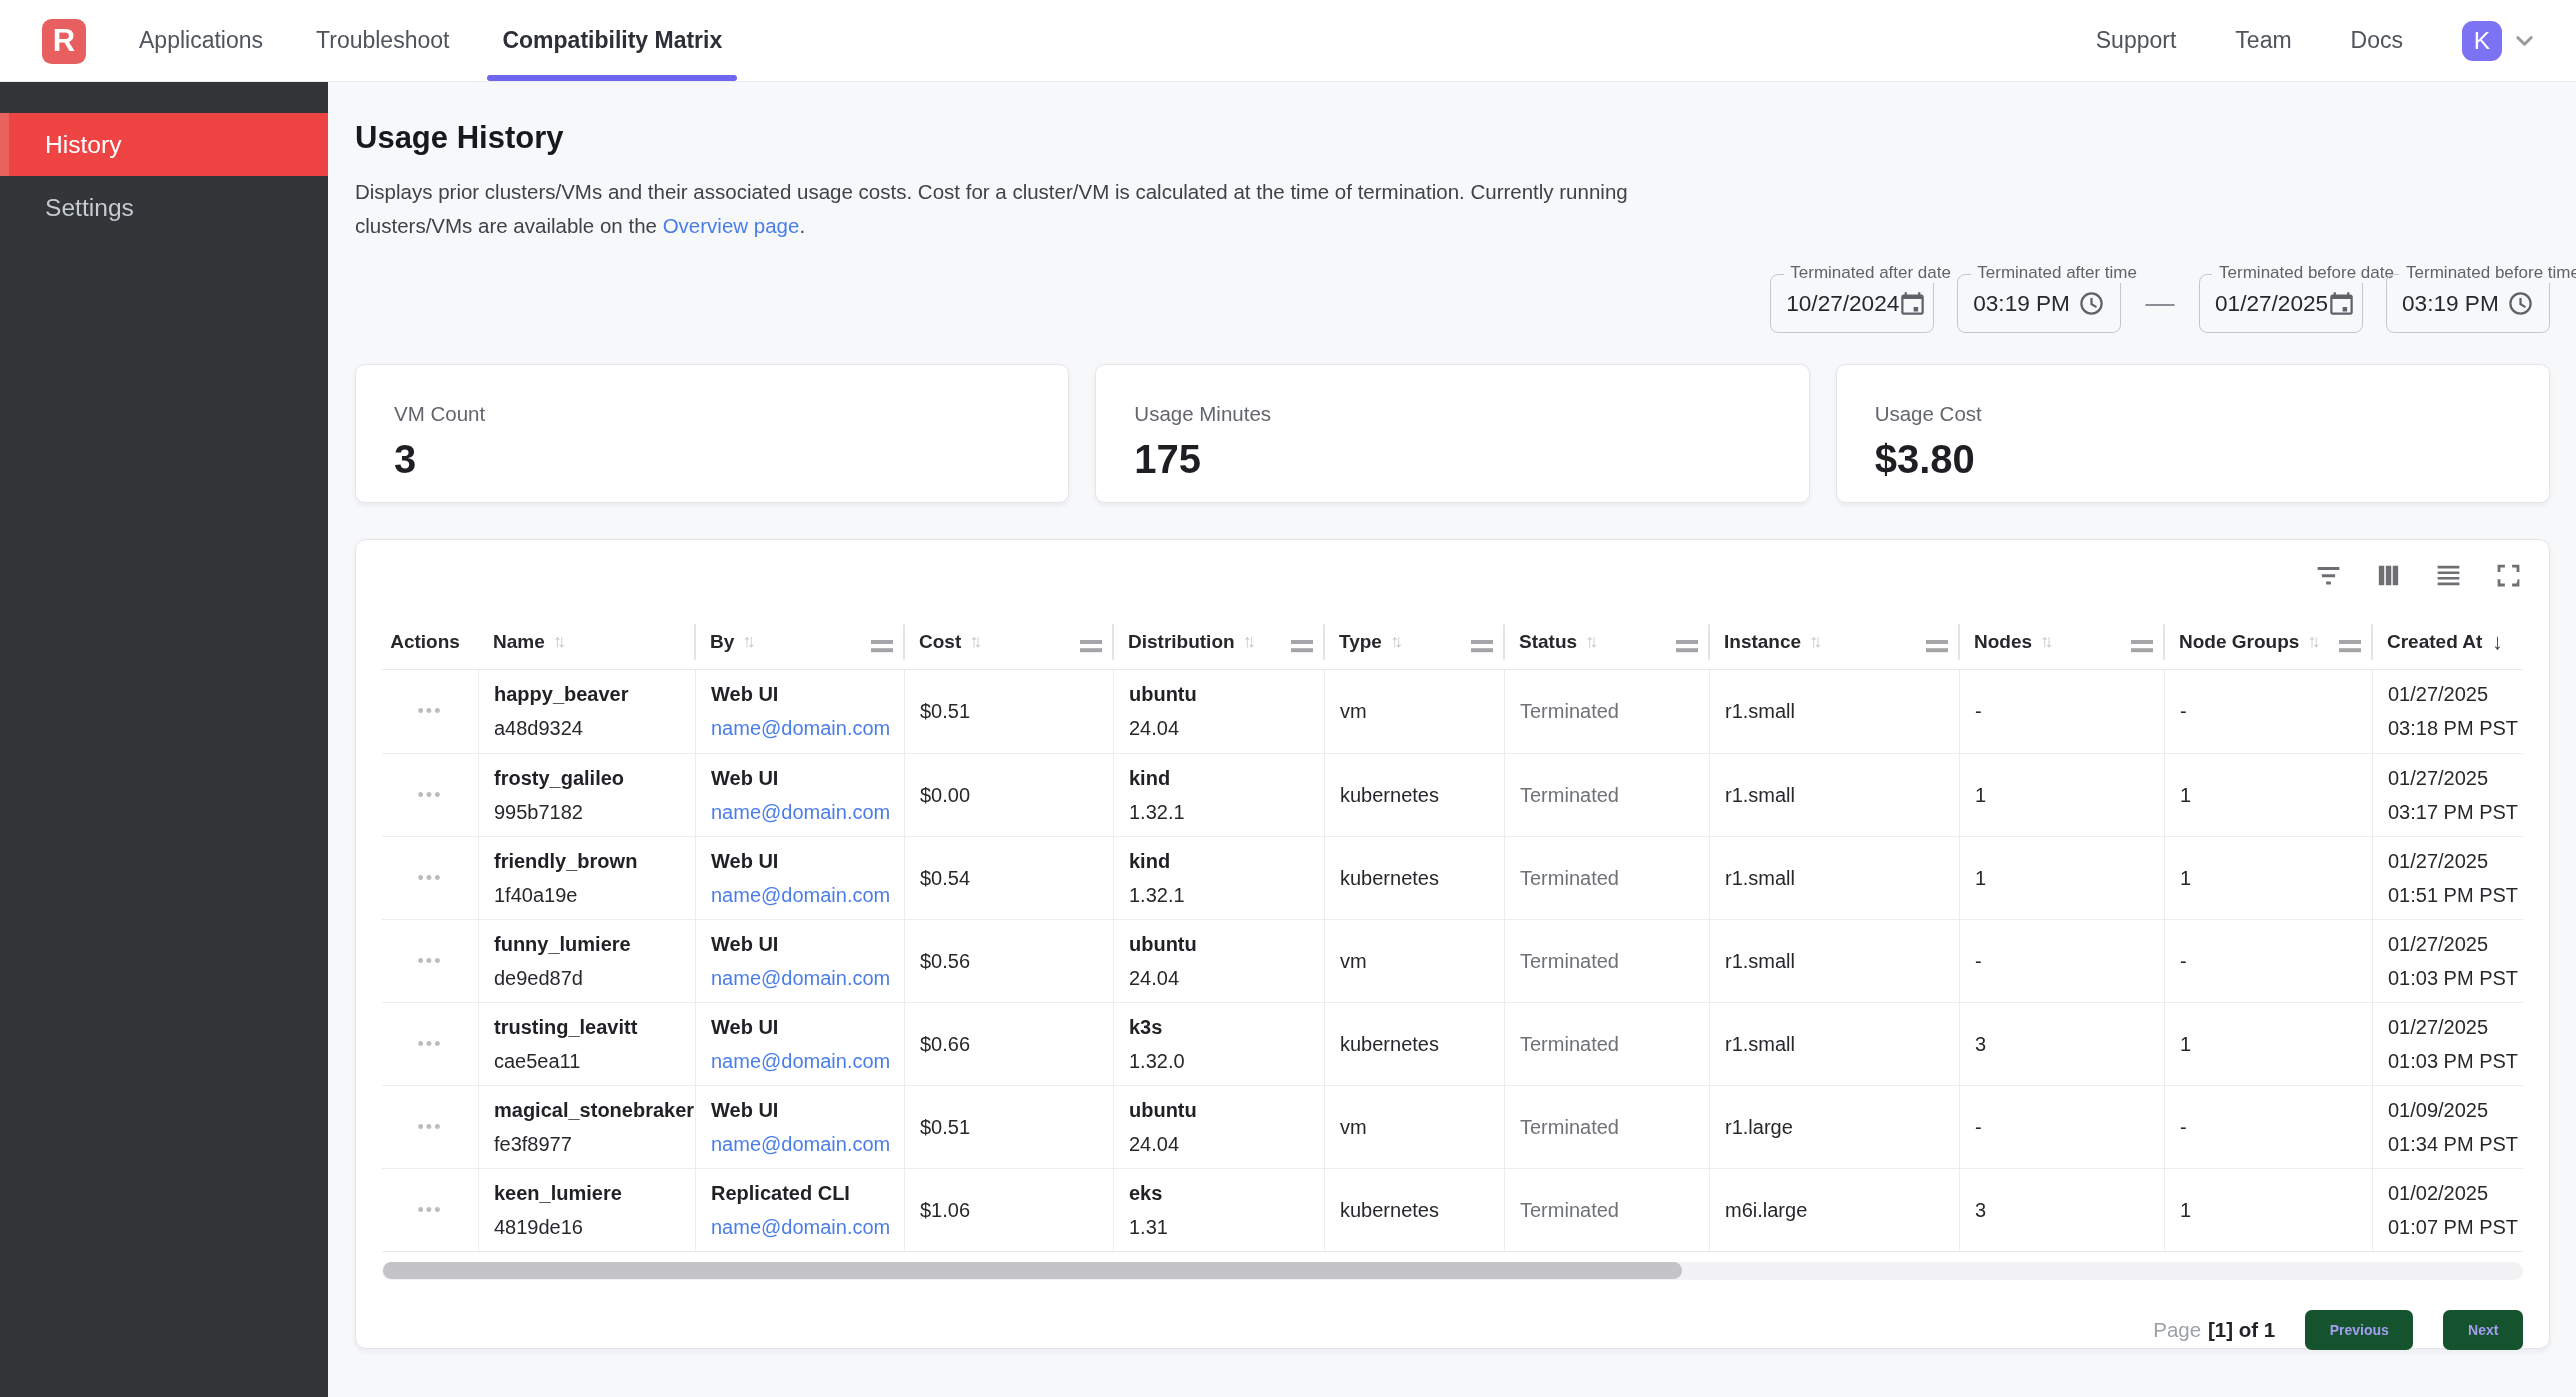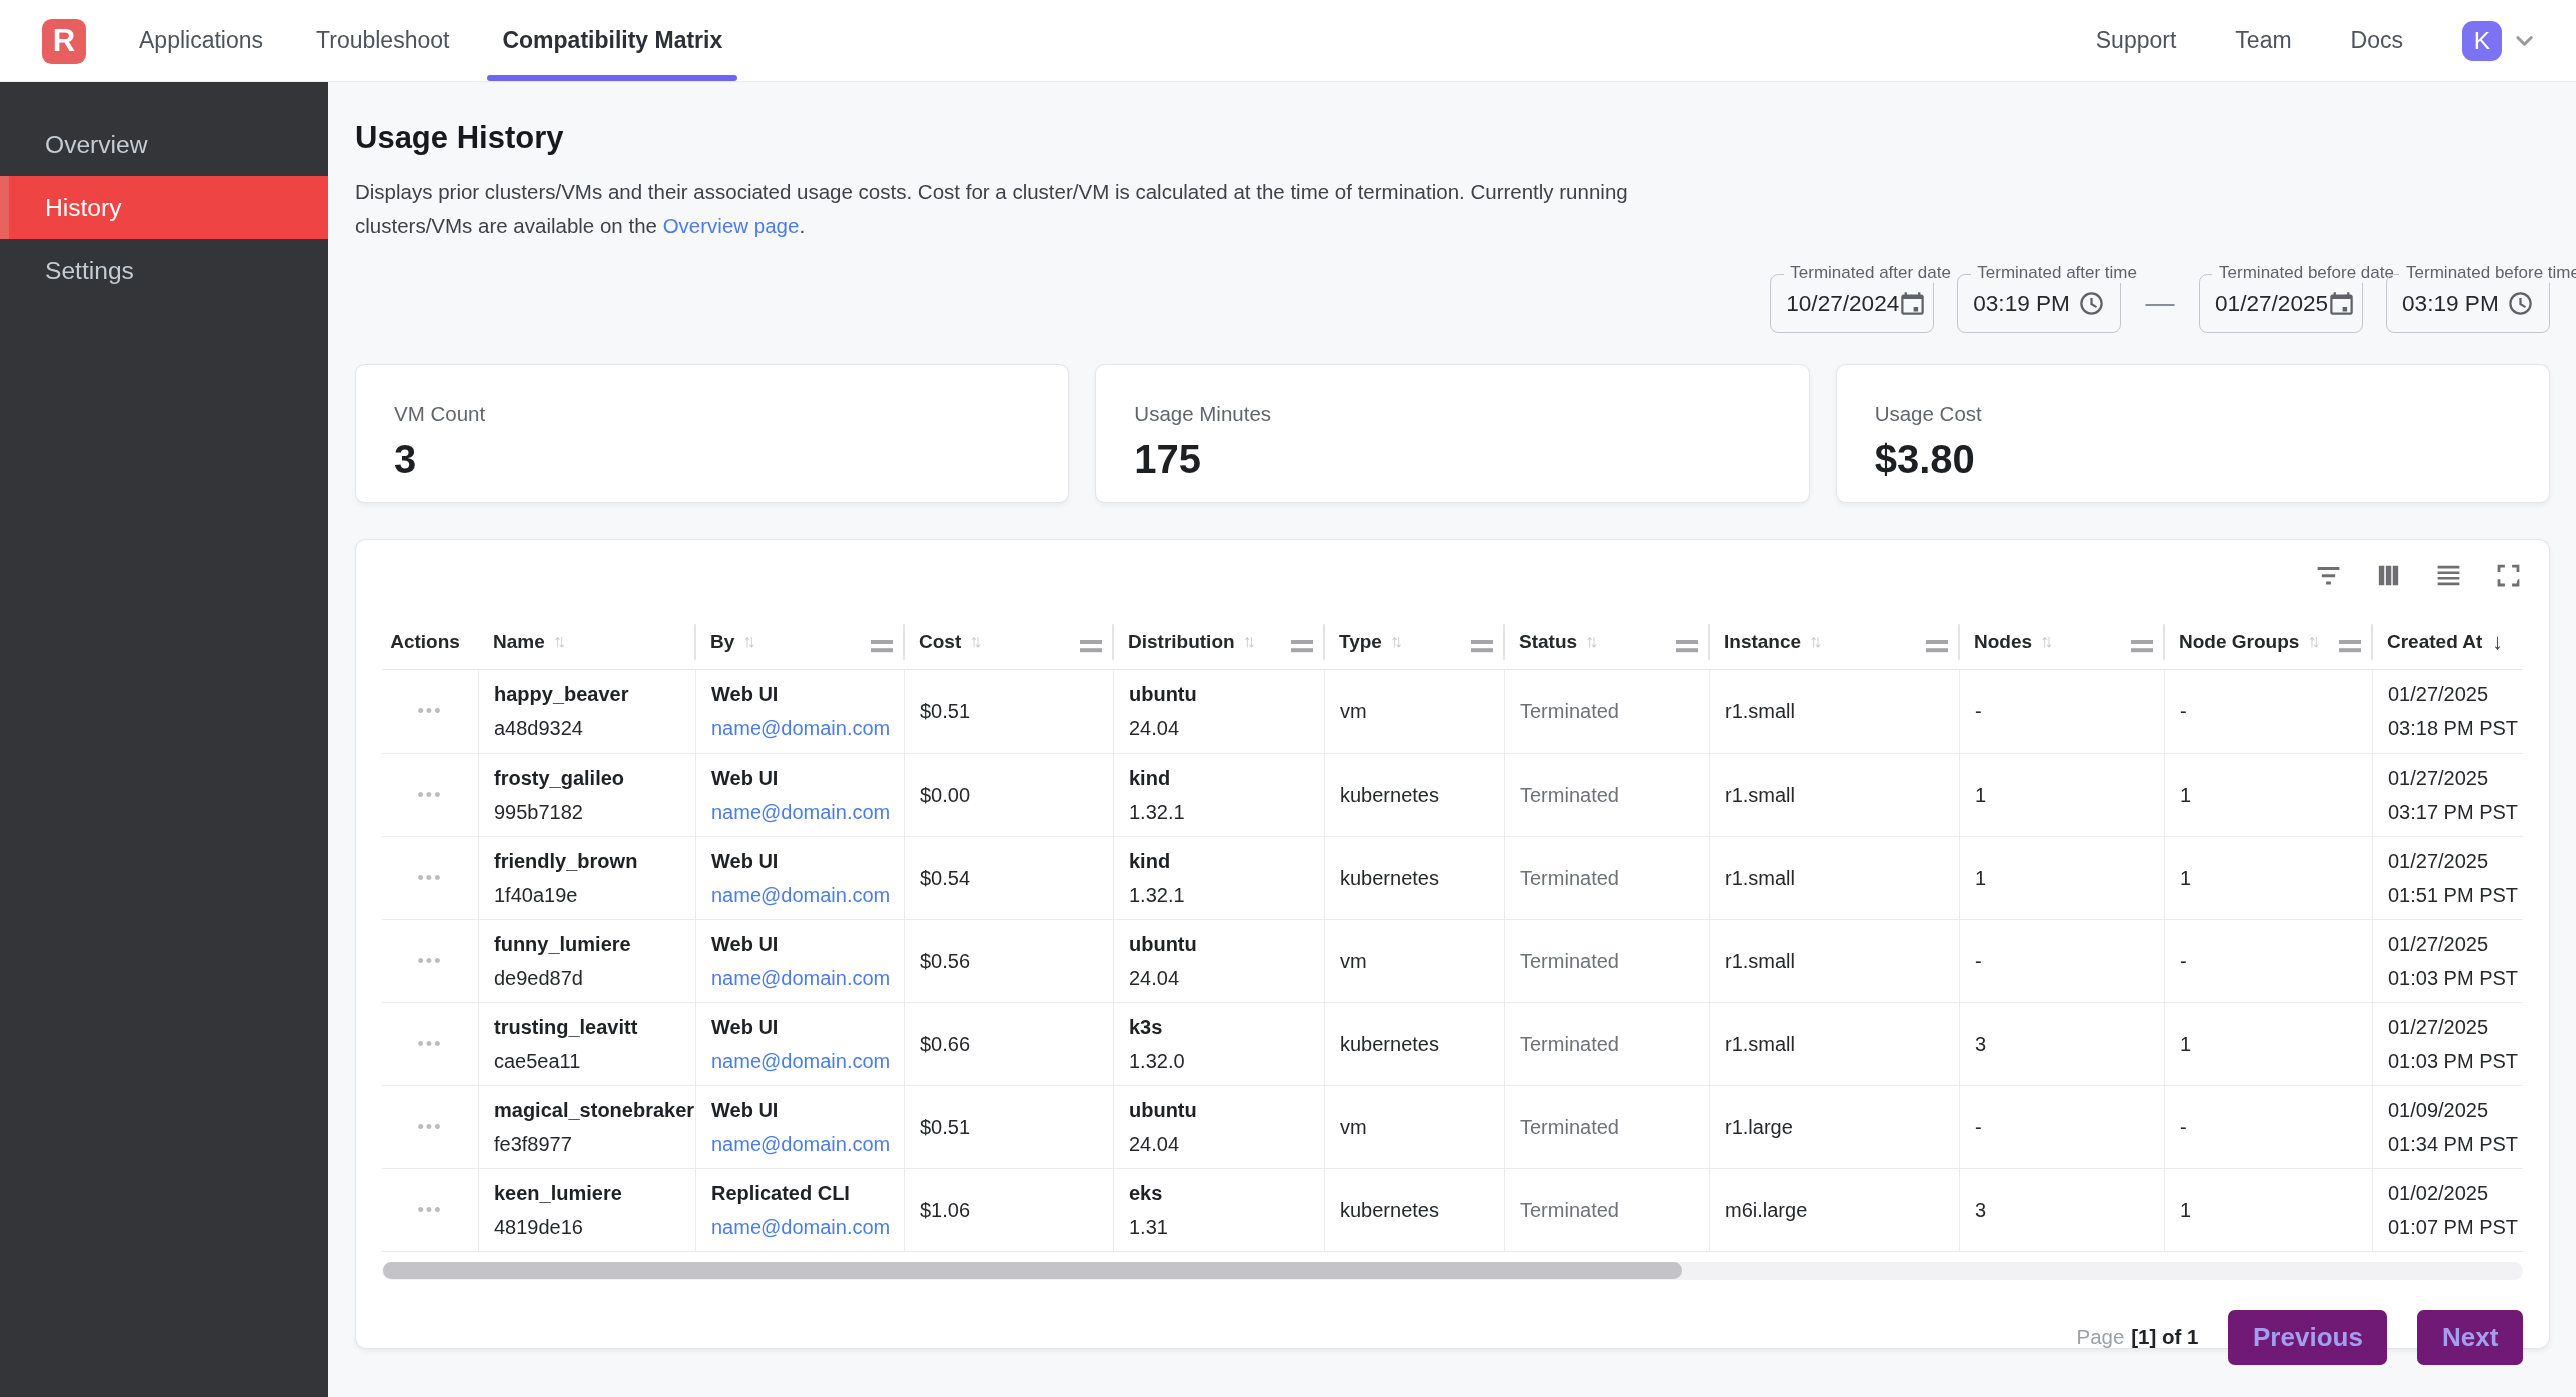--- a/index.html
+++ b/index.html
@@ -79,21 +79,21 @@
   .cell .link { color:#4a7de8; text-decoration:none; cursor:pointer; }
   .cell.muted { color:#6e7277; }
   .dots { color:#bcbcc0; font-size:18px; letter-spacing:2.1px; cursor:pointer; }
 
   .hscroll { margin-top:9.6px; height:18px; background:#f2f2f4; border-radius:9px; position:relative; }
   .hthumb { position:absolute; left:1.4px; top:0.7px; height:16.4px; width:1299px; background:#c4c4c8; border-radius:8.2px; cursor:pointer; }
 
   .pagination { margin-top:30px; display:flex; justify-content:flex-end; align-items:center; }
   .pg-label { font-size:20.5px; color:#9aa0a6; }
   .pg-value { font-size:20.5px; font-weight:bold; color:#212326; margin-left:6.8px; }
-  .pg-btn { margin-left:30px; background:#701a75; color:#a49ef0; font-weight:bold; font-size:26px; font-family:"Liberation Sans", sans-serif;
+  .pg-btn { margin-left:30px; background:#14532d; color:#a49ef0; font-weight:bold; font-size:14px; font-family:"Liberation Sans", sans-serif;
             border:none; border-radius:6.8px; padding:12.3px 24.6px; cursor:pointer; }
 </style>
 </head>
 <body>
 
 <div class="topnav">
   <div class="logo">R</div>
   <div class="nav-left">
     <div class="nav-item">Applications</div>
     <div class="nav-item">Troubleshoot</div>
@@ -108,21 +108,20 @@
       <svg class="chev" viewBox="0 0 24 24" fill="none" stroke="#9a9a9e" stroke-width="3" stroke-linecap="round" stroke-linejoin="round">
           <polyline points="5 9 12 16 19 9"></polyline>
         </svg>
     </div>
   </div>
 </div>
 
 <div class="layout">
 
   <div class="sidebar">
-    <div class="side-item">Overview</div>
     <div class="side-item active">History</div>
     <div class="side-item">Settings</div>
   </div>
 
   <div class="main">
     <div class="page-title">Usage History</div>
     <div class="page-desc">
       <span>Displays prior clusters/VMs and their associated usage costs. Cost for a cluster/VM is calculated at the time of termination. Currently running</span><br>
       <span>clusters/VMs are available on the </span><a>Overview page</a><span>.</span>
     </div>

